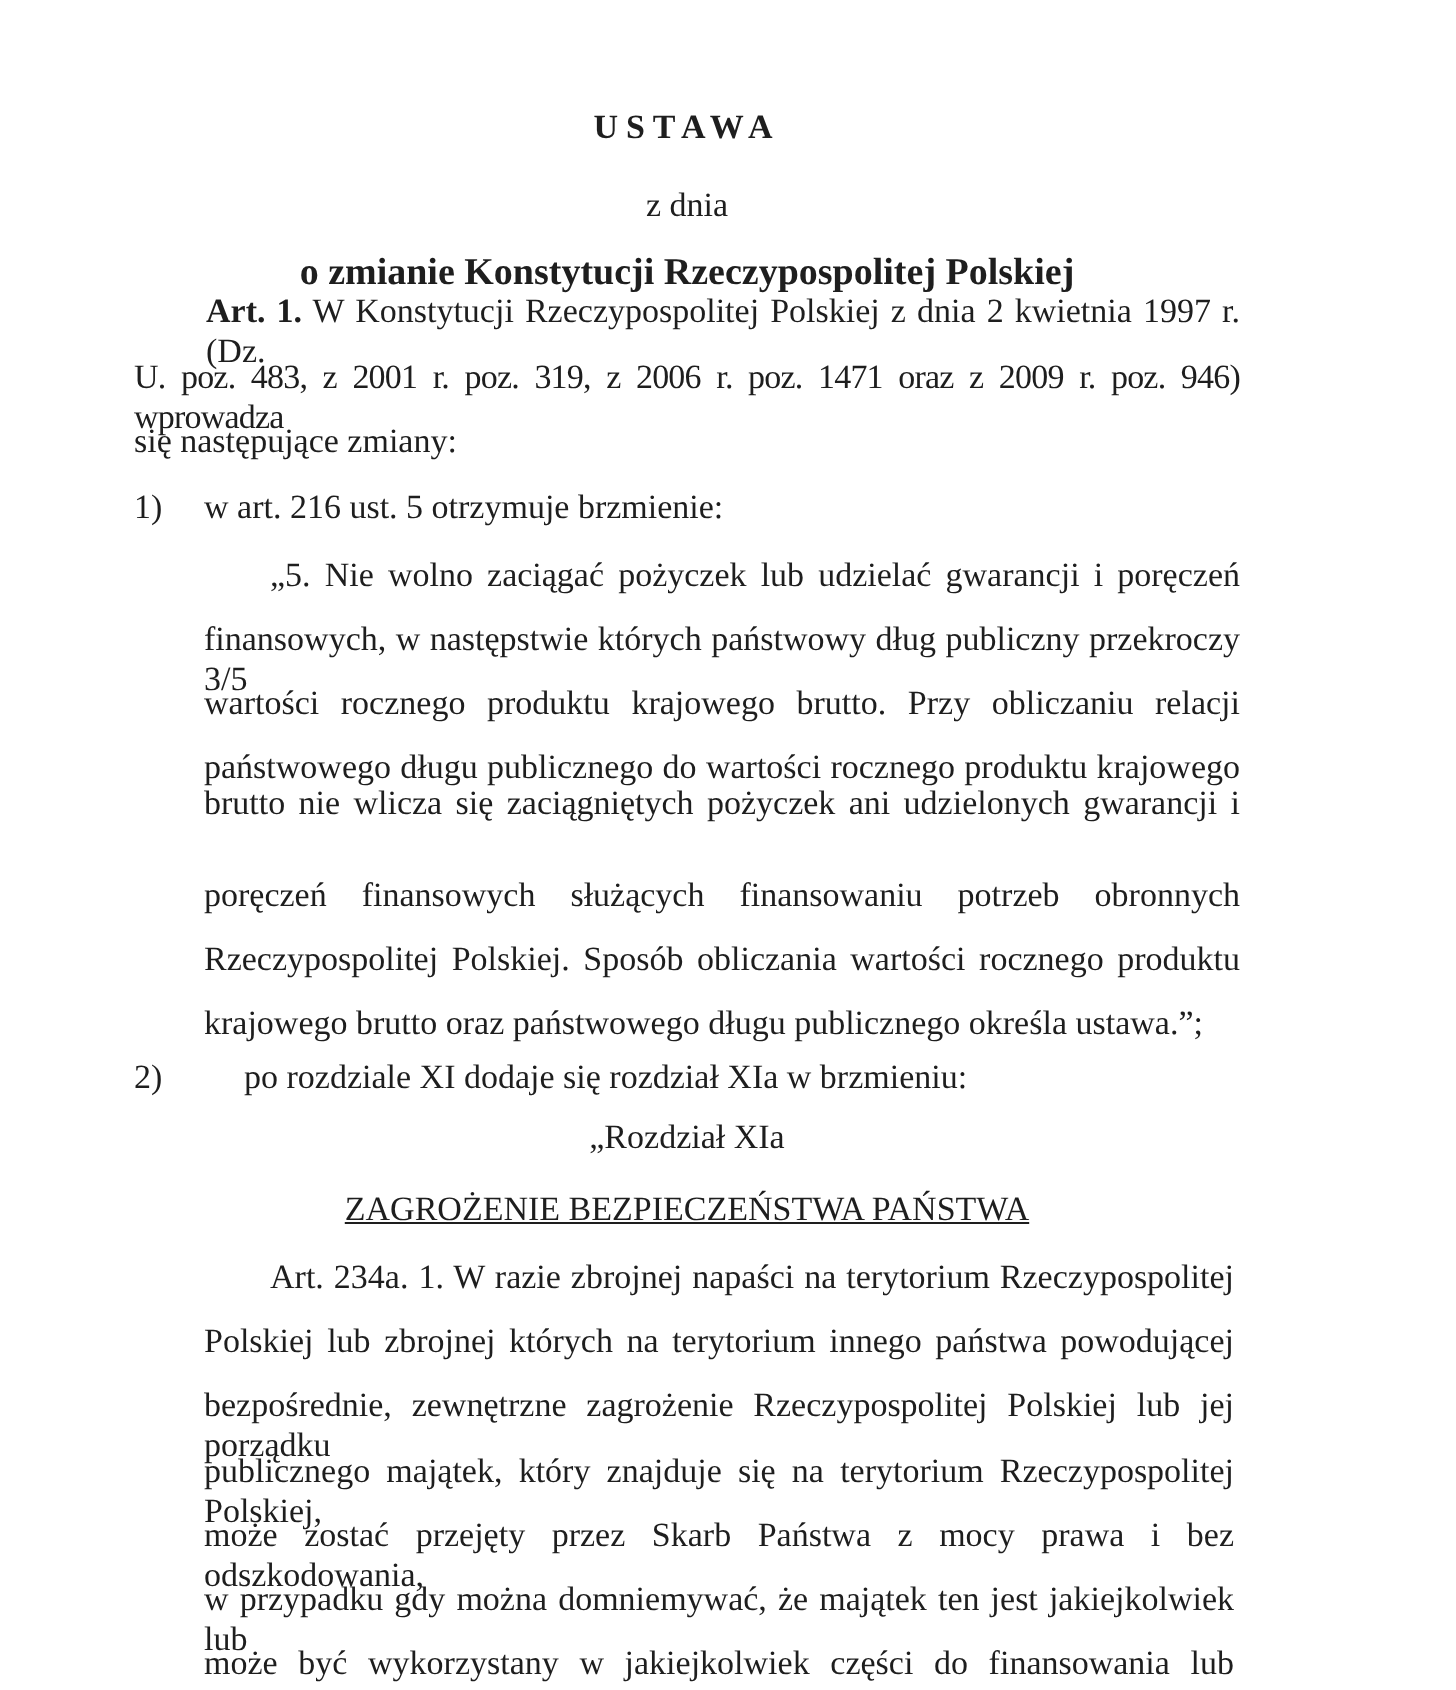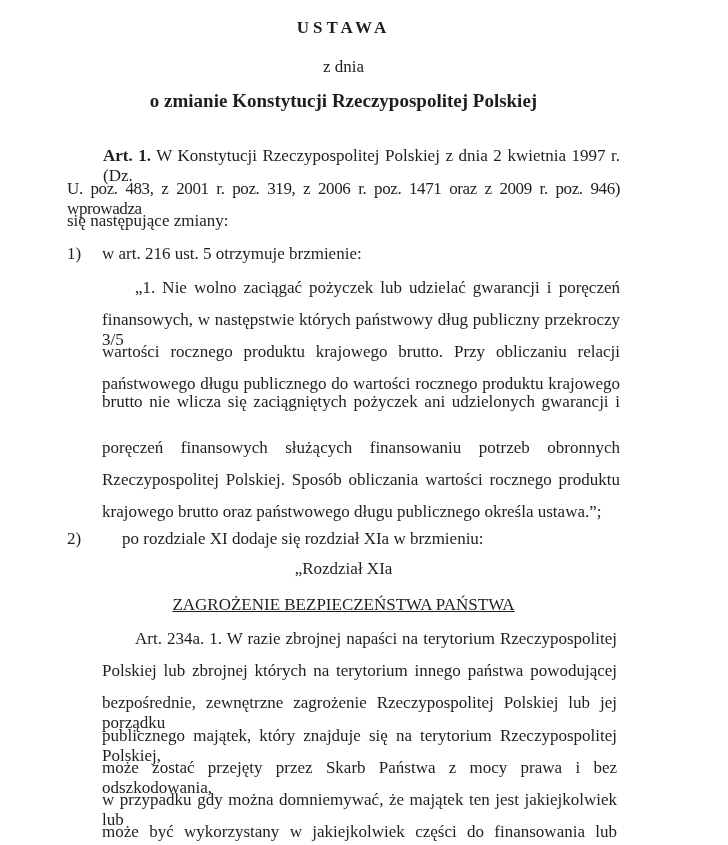--- a/index.html
+++ b/index.html
@@ -3,21 +3,21 @@
 <meta charset="utf-8">
 <style>
   html, body { margin: 0; padding: 0; background: #ffffff; }
   body {
     width: 728px; height: 845px; position: relative; overflow: hidden;
     font-family: "Liberation Serif", "DejaVu Serif", serif;
     color: #1e1e1e;
     font-size: 17px;
   }
   .line { position: absolute; white-space: nowrap; line-height: 20px; }
-  .center { left: 67px; width: 553px; text-align: center; }
+  .center { left: 67px; width: 553px; text-align: center; margin-top: 36px; }
   .just { text-align: justify; text-align-last: justify; white-space: normal; }
   .title-main { font-weight: bold; letter-spacing: 4px; font-size: 17px; }
   .title-sub { font-weight: bold; font-size: 19px; }
   .bold { font-weight: bold; }
   .upper { letter-spacing: 0px; text-decoration: underline; }
 </style>
 </head>
 <body>
 
 <div class="line center title-main" style="top:18px;">USTAWA</div>
@@ -25,21 +25,21 @@
 <div class="line center title-sub" style="top:91px;">o zmianie Konstytucji Rzeczypospolitej Polskiej</div>
 
 <div class="line just" style="top:146px; left:103px; width:517px;"><span class="bold">Art. 1.</span> <span>W Konstytucji Rzeczypospolitej Polskiej z dnia 2 kwietnia 1997 r. (Dz.</span></div>
 <div class="line just" style="top:179px; left:67px; width:553px; letter-spacing:-0.4px;">U. poz. 483, z 2001 r. poz. 319, z 2006 r. poz. 1471 oraz z 2009 r. poz. 946) wprowadza</div>
 <div class="line" style="top:211px; left:67px;">się następujące zmiany:</div>
 
 <div class="line" style="top:244px; left:67px;">1)</div>
 <div class="line" style="top:244px; left:102px;">w art. 216 ust. 5 otrzymuje brzmienie:</div>
 
 <div id="quote1">
-    <div class="line just" style="top: 278px; left: 135px; width: 485px;">„1. Nie wolno zaciągać pożyczek lub udzielać gwarancji i poręczeń</div>
+    <div class="line just" style="top: 278px; left: 135px; width: 485px;">„5. Nie wolno zaciągać pożyczek lub udzielać gwarancji i poręczeń</div>
     <div class="line just" style="top: 310px; left: 102px; width: 518px;">finansowych, w następstwie których państwowy dług publiczny przekroczy 3/5</div>
     <div class="line just" style="top: 342px; left: 102px; width: 518px;">wartości rocznego produktu krajowego brutto. Przy obliczaniu relacji</div>
     <div class="line just" style="top: 374px; left: 102px; width: 518px;">państwowego długu publicznego do wartości rocznego produktu krajowego</div>
     <div class="line just" style="top: 392px; left: 102px; width: 518px;">brutto nie wlicza się zaciągniętych pożyczek ani udzielonych gwarancji i</div>
     <div class="line just" style="top: 438px; left: 102px; width: 518px;">poręczeń finansowych służących finansowaniu potrzeb obronnych</div>
     <div class="line just" style="top: 470px; left: 102px; width: 518px;">Rzeczypospolitej Polskiej. Sposób obliczania wartości rocznego produktu</div>
     <div class="line" style="top: 502px; left: 102px;">krajowego brutto oraz państwowego długu publicznego określa ustawa.”;</div>
   </div>
 
 <div class="line" style="top:529px; left:67px;">2)</div>

